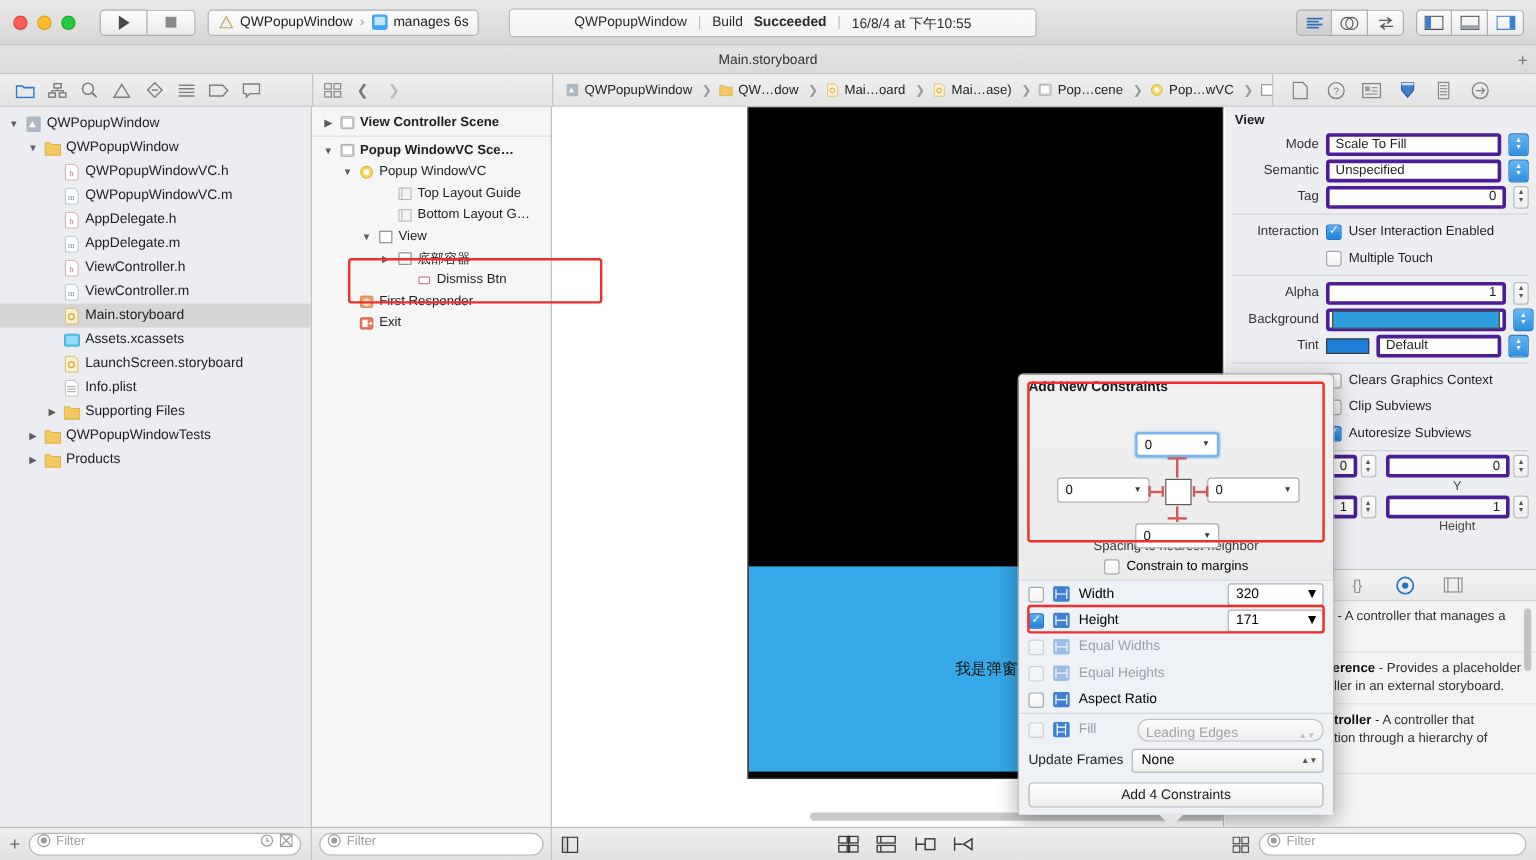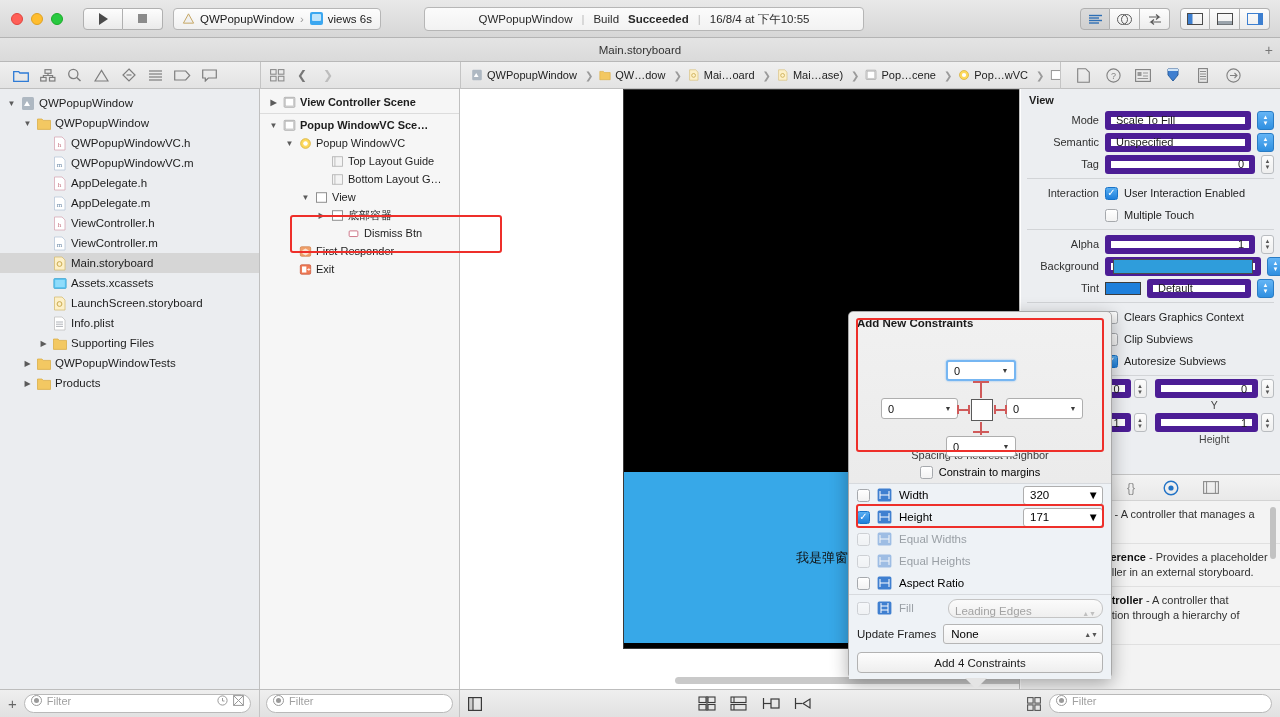--- a/index.html
+++ b/index.html
@@ -149,21 +149,21 @@
 
   
   .inspector {
     position: absolute; left: 1021px; top: 89px; width: 259px; height: 385px;
     background: #eceef1; overflow: hidden; font-size: 11px; color: #1d1d1d;
   }
   .insp-title { padding: 5px 8px 3px 8px; font-weight: bold; font-size: 11px; }
   .irow { display: flex; align-items: center; height: 22px; padding: 0 6px; gap: 6px; }
   .ilabel { width: 72px; text-align: right; color: #303030; flex: none; }
   .ifield {
-    flex: 1; height: 19px; background: #fff; border: 6px solid #4c1d95; border-radius: 3px;
+    flex: 1; height: 19px; background: #fff; border: 3px solid #4c1d95; border-radius: 3px;
     display: flex; align-items: center; padding: 0 5px; font-size: 11px;
   }
   .ifield.right { justify-content: flex-end; }
   .stepbtn {
     width: 13px; height: 19px; background: linear-gradient(#fcfcfc,#eeeeee);
     border: 1px solid #b9bcc0; border-radius: 3px; flex: none;
     display: flex; flex-direction: column; align-items: center; justify-content: center;
     font-size: 6px; color: #555; line-height: 6px;
   }
   .popupbtn {
@@ -291,21 +291,21 @@
           <div class="stop"></div>
         </div>
     </div>
     <div class="scheme">
       <svg class="ic-app" viewBox="0 0 14 14">
         <polygon points="7,2 12.5,12 1.5,12" fill="#f0f0f0" stroke="#c2a15a" stroke-width="1"></polygon>
       </svg>
       <span>QWPopupWindow</span>
       <span class="sep">›</span>
       <span class="ic-sim"></span>
-      <span>views 6s</span>
+      <span>manages 6s</span>
     </div>
 
     <div class="statusbar">
       <span>QWPopupWindow</span>
       <span class="vb">|</span>
       <span>Build</span>
       <b>Succeeded</b>
       <span class="vb">|</span>
       <span>16/8/4 at 下午10:55</span>
     </div>

